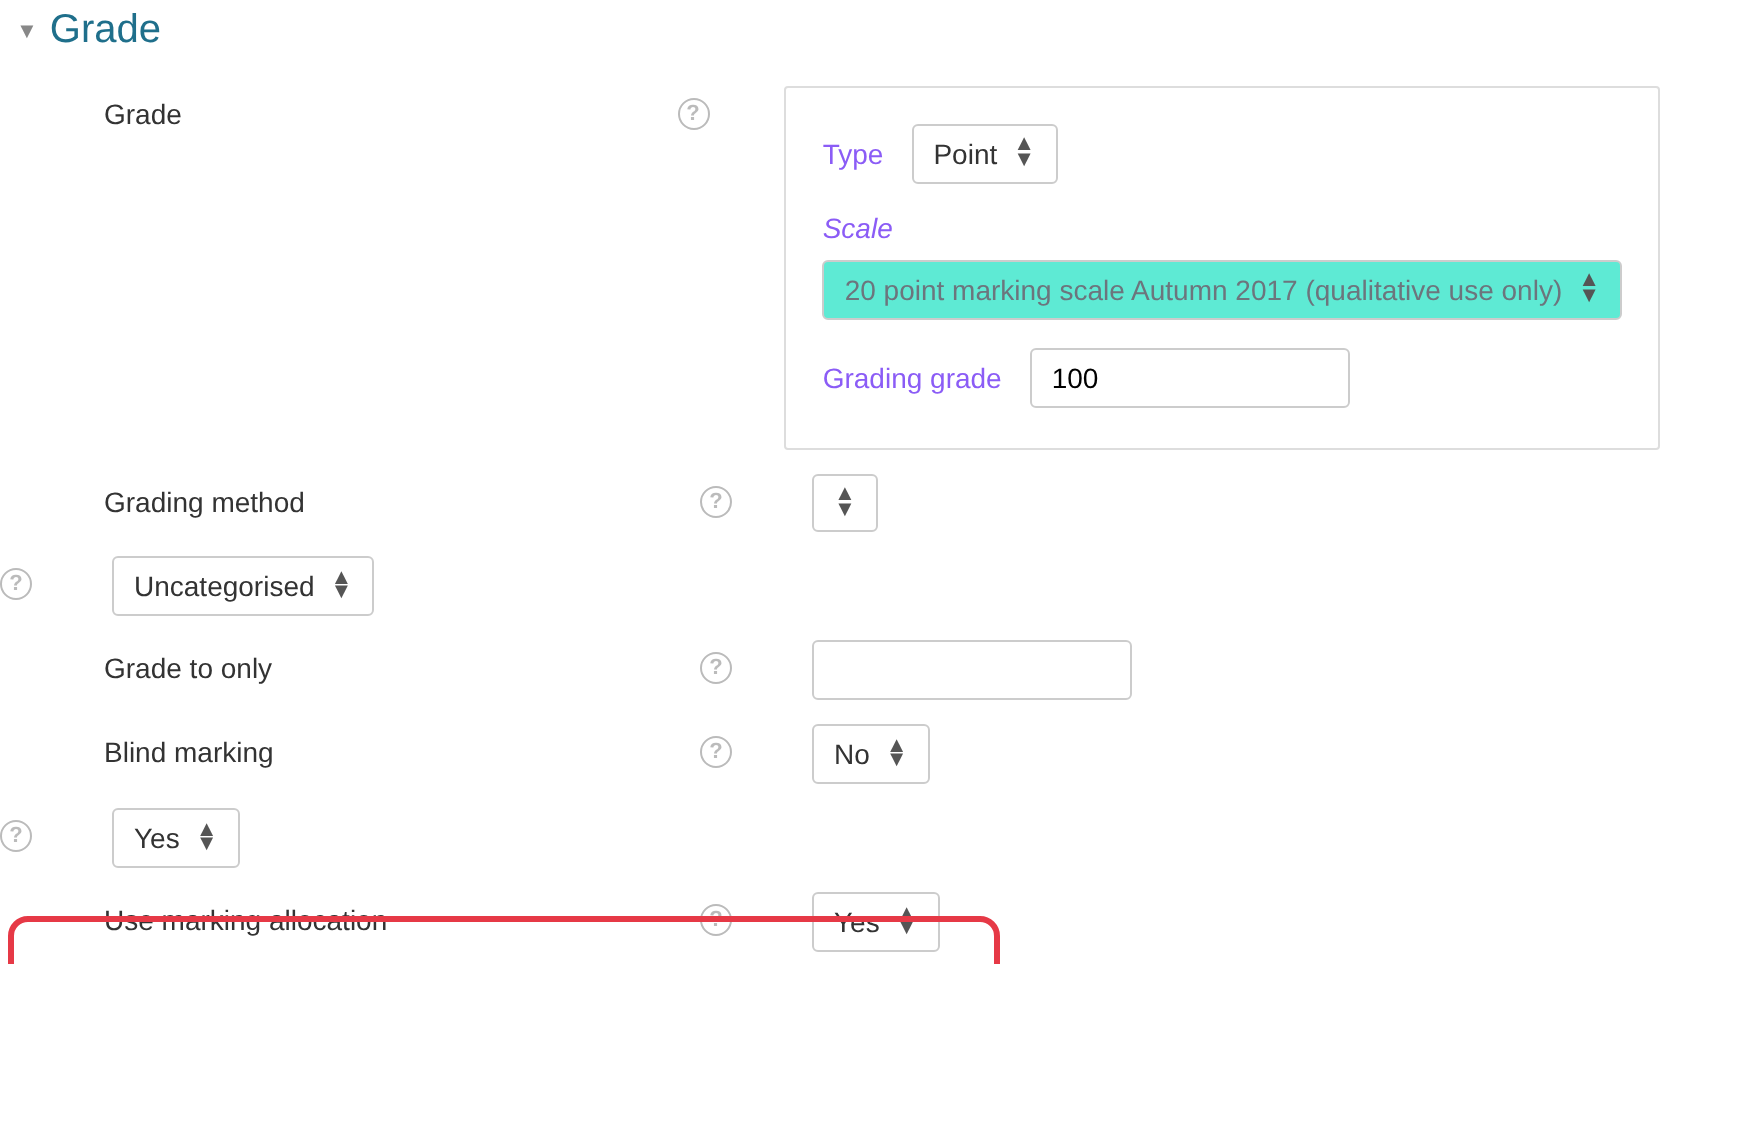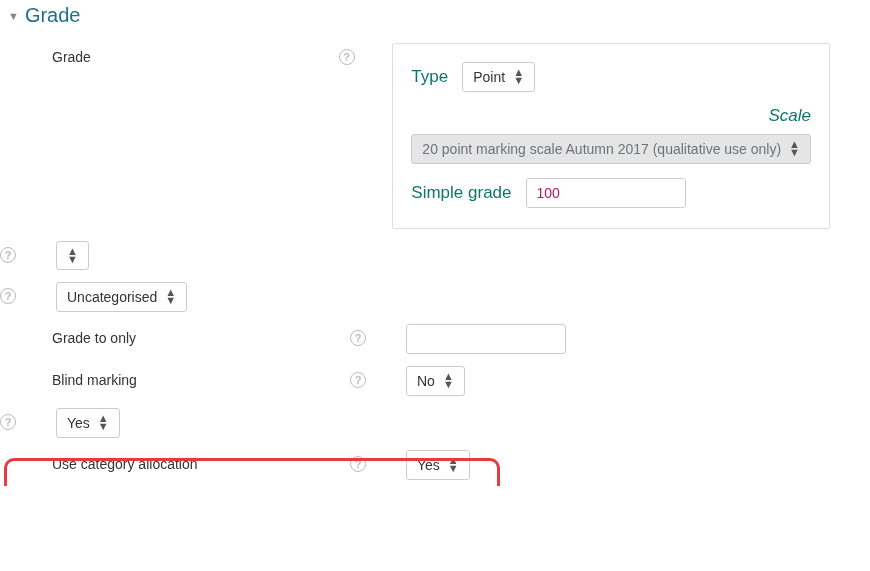--- a/index.html
+++ b/index.html
@@ -69,53 +69,54 @@
     padding: 18px 18px 20px 18px;
     margin-right: 40px;
   }
   .inline-row {
     display: flex;
     align-items: center;
     gap: 14px;
     margin-bottom: 14px;
   }
   .inline-row:last-child { margin-bottom: 0; }
-  .inline-label { color: #0f766e; font-size: 17px; text-align: right; }
+  .inline-label { color: #8b5cf6; font-size: 14px; }
   .select {
     display: inline-flex;
+    align-items: center;
     gap: 8px;
     border: 1px solid #ccc;
     border-radius: 3px;
     background: #fff;
     padding: 6px 10px;
     font-size: 14px;
     color: #333;
     cursor: pointer;
     white-space: nowrap;
   }
   .select.disabled {
-    background: #e5e5e5;
+    background: #5eead4;
     color: #6c757d;
     cursor: default;
   }
   .select-caret {
     font-size: 11px;
     color: #555;
     line-height: 0.6;
     display: inline-flex;
     flex-direction: column;
     gap: 0;
   }
   .select-caret span { line-height: 0.7; }
   .text-input {
     border: 1px solid #ccc;
     border-radius: 3px;
     padding: 6px 10px;
     font-size: 14px;
-    color: #be185d;
+    color: #000000;
     width: 160px;
     background: #fff;
   }
   .scale-block { margin-bottom: 14px; }
   .scale-block .inline-label { display: block; margin-bottom: 8px; font-style: italic; }
   .highlight-box {
     position: absolute;
     border: 3px solid #e63946;
     border-radius: 10px;
     pointer-events: none;
@@ -158,29 +159,30 @@
           <div class="select disabled" style="width:100%; justify-content:space-between;">
             <span>20 point marking scale Autumn 2017 (qualitative use only)</span>
             <span class="select-caret">
                 <span>▲</span>
                 <span>▼</span>
               </span>
           </div>
         </div>
 
         <div class="inline-row">
-          <span class="inline-label">Simple grade</span>
+          <span class="inline-label">Grading grade</span>
           <input class="text-input" type="text" value="100" style="">
         </div>
 
       </div>
     </div>
   </div>
 
   <div class="form-row">
+    <div class="form-label">Grading method</div>
     <div class="label-help">
       <span class="help-icon">?</span>
     </div>
     <div class="form-control-area">
       <div class="select">
         <span class="select-caret">
             <span>▲</span>
             <span>▼</span>
           </span>
       </div>
@@ -237,21 +239,21 @@
         <span>Yes</span>
         <span class="select-caret">
             <span>▲</span>
             <span>▼</span>
           </span>
       </div>
     </div>
   </div>
 
   <div class="form-row">
-    <div class="form-label">Use category allocation</div>
+    <div class="form-label">Use marking allocation</div>
     <div class="label-help">
       <span class="help-icon">?</span>
     </div>
     <div class="form-control-area">
       <div class="select">
         <span>Yes</span>
         <span class="select-caret">
             <span>▲</span>
             <span>▼</span>
           </span>

